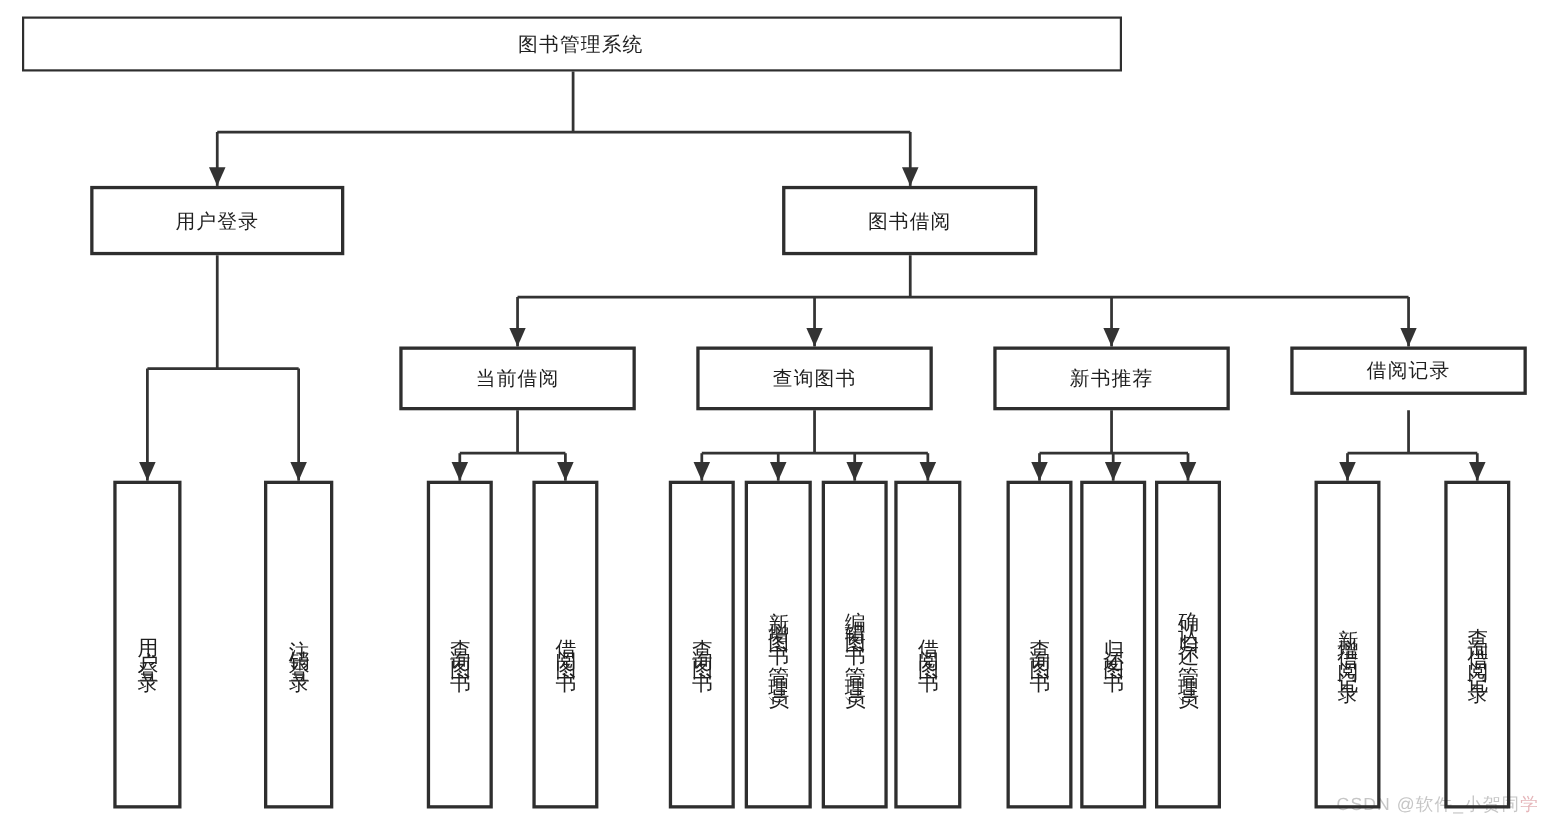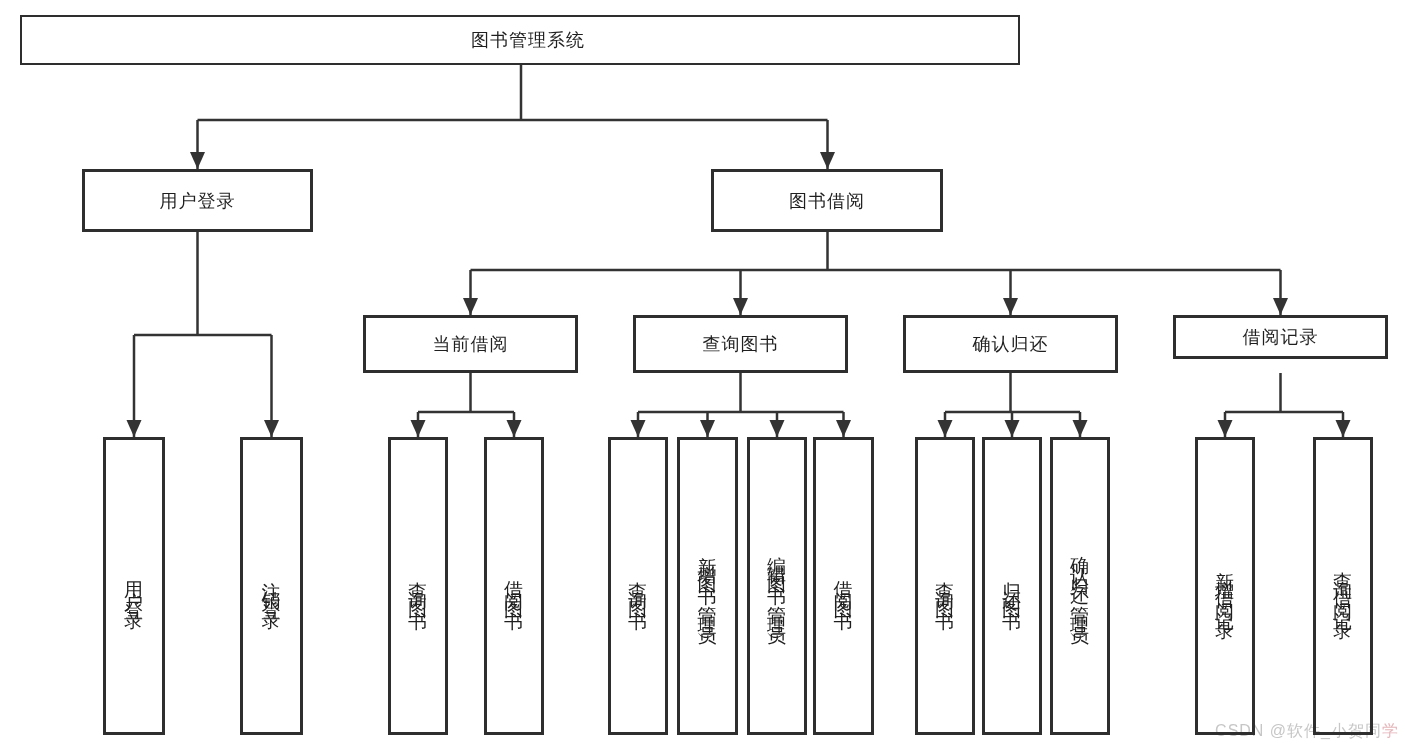--- a/index.html
+++ b/index.html
@@ -81,21 +81,21 @@
   </g>
 </svg>
 
 <div class="hnode root" style="left:20px;top:15px;width:1000px;height:50px">图书管理系统</div>
 
 <div class="hnode" style="left:82px;top:169px;width:231px;height:63px">用户登录</div>
 <div class="hnode" style="left:711px;top:169px;width:232px;height:63px">图书借阅</div>
 
 <div class="hnode" style="left:363px;top:315px;width:215px;height:58px">当前借阅</div>
 <div class="hnode" style="left:633px;top:315px;width:215px;height:58px">查询图书</div>
-<div class="hnode" style="left:903px;top:315px;width:215px;height:58px">确认归还</div>
+<div class="hnode" style="left:903px;top:315px;width:215px;height:58px">新书推荐</div>
 <div class="hnode" style="left:1173px;top:315px;width:215px;height:44px">借阅记录</div>
 
 <div class="vnode" style="left:103px;width:62px">
   <span class="vtext">用户登录</span>
 </div>
 <div class="vnode" style="left:240px;width:63px">
   <span class="vtext">注销登录</span>
 </div>
 <div class="vnode" style="left:388px;width:60px">
   <span class="vtext">查询图书</span>

